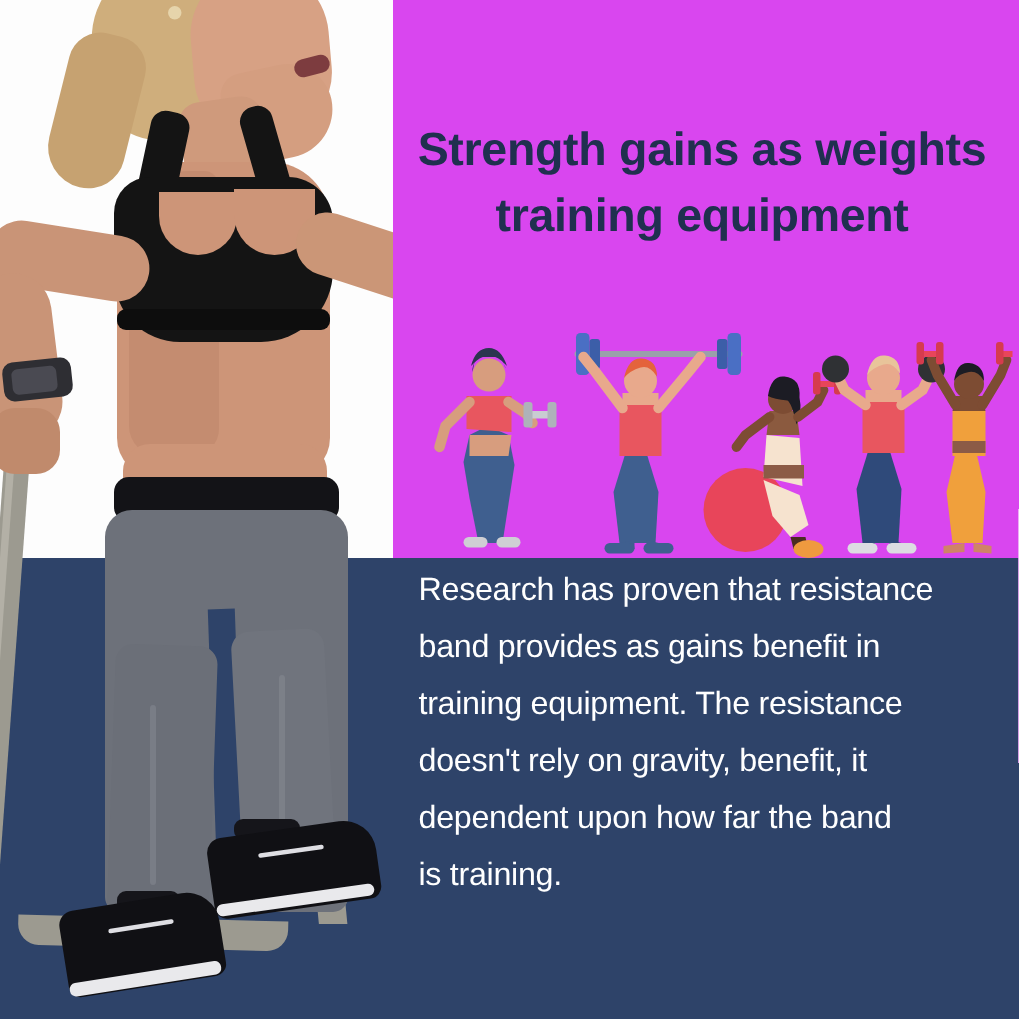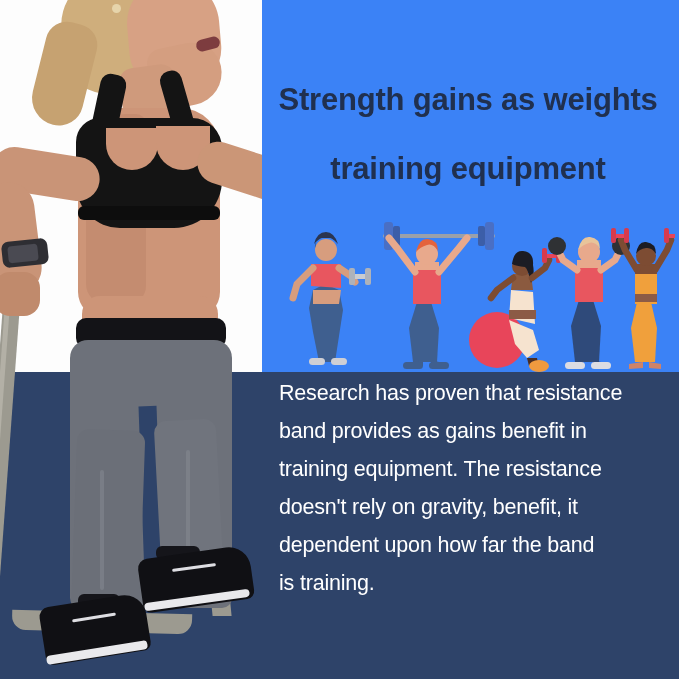--- a/index.html
+++ b/index.html
@@ -1,26 +1,26 @@
 <!DOCTYPE html>
 <html><head>
 <meta charset="utf-8">
 <style>
   html,body{margin:0;padding:0;background:#fff;}
   body{font-family:"Liberation Sans",sans-serif;}
-  #stage{position:relative;width:679px;height:679px;overflow:hidden;background:#3b82f6;}
+  #stage{position:relative;width:679px;height:679px;overflow:hidden;background:#d946ef;}
 
   
   .navy-panel{position:absolute;left:0;top:372px;width:679px;height:307px;background:#2e4369;}
 
   
   .headline{position:absolute;left:266px;top:78px;width:404px;color:#20304f;
     font-size:31px;font-weight:700;line-height:1.42;letter-spacing:-.2px;text-align:center;}
   .headline .l{display:block;}
-  .headline .l2{text-align:center;margin-top:25px;}
+  .headline .l2{text-align:center;}
 
   
   .body-copy{position:absolute;left:279px;top:374px;width:404px;color:#ffffff;
     font-size:21.5px;line-height:1.77;letter-spacing:-.2px;}
   .body-copy .l{display:block;white-space:pre;}
 
   
   .illus{position:absolute;left:283px;top:212px;width:392px;height:160px;}
 
   

